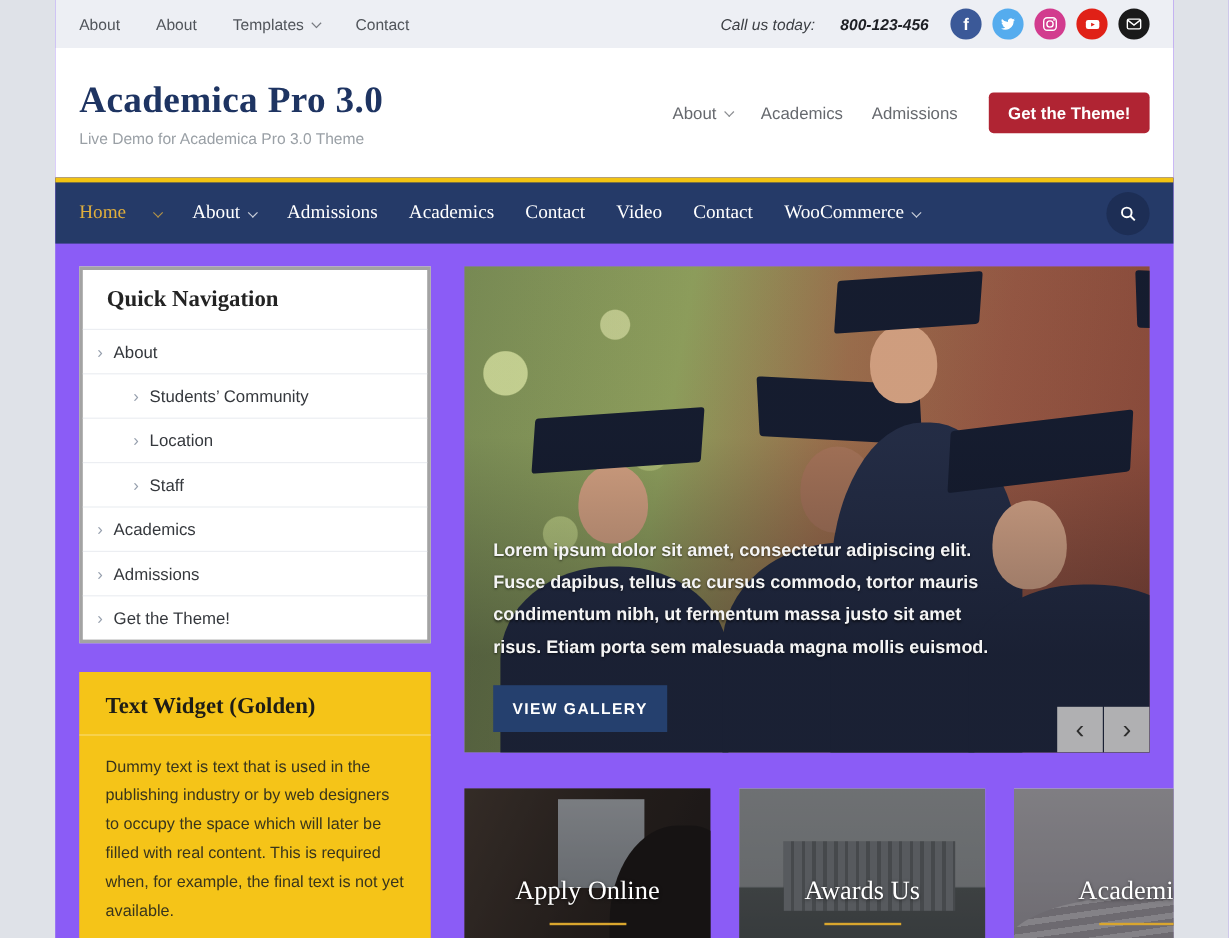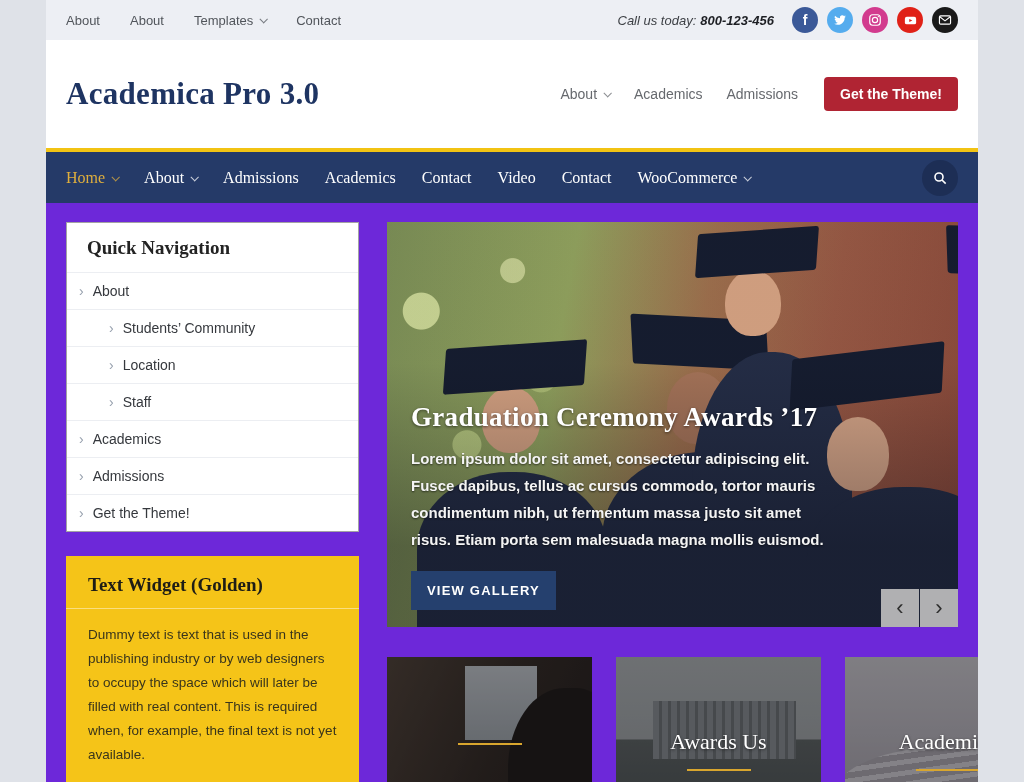--- a/index.html
+++ b/index.html
@@ -1,53 +1,53 @@
 <!DOCTYPE html>
 <html><head>
 <meta charset="utf-8">
 <style>
   * { margin:0; padding:0; box-sizing:border-box; }
   body { background:#dfe2e8; font-family:"Liberation Sans", sans-serif; }
-  .page { width:932px; height:782px; margin:0 auto; background:#6d28d9; position:relative; overflow:hidden; }
+  .page { width:932px; height:782px; margin:0 auto; background:#8b5cf6; position:relative; overflow:hidden; }
 
   
   .topbar { height:40px; background:#edeff4; display:flex; align-items:center; justify-content:space-between; padding:0 20px; }
   .topbar-links { display:flex; gap:30px; }
   .topbar-links a { font-size:13px; color:#51555b; text-decoration:none; display:flex; align-items:center; }
   .chev { display:inline-block; width:6px; height:6px; border-right:1.6px solid currentColor; border-bottom:1.6px solid currentColor; transform:rotate(45deg) translateY(-1px); margin-left:7px; opacity:.75; }
   .topbar-right { display:flex; align-items:center; gap:18px; }
   .call { font-size:13px; font-style:italic; color:#3c3f44; }
-  .call b { font-style:italic; color:#1d1f24; margin-left:4px; }
+  .call b { font-style:italic; color:#1d1f24; margin-left:21px; }
   .social { display:flex; gap:9px; }
   .s-ic { width:26px; height:26px; border-radius:50%; display:flex; align-items:center; justify-content:center; color:#fff; font-size:14px; font-weight:bold; cursor:pointer; }
   .s-ic svg { display:block; }
 
   
   .header { height:108px; background:#fff; display:flex; align-items:center; justify-content:space-between; padding:0 20px; }
   .brand .site-title { font-family:"Liberation Serif", serif; font-weight:bold; font-size:31px; color:#1e3462; letter-spacing:.3px; }
   .brand .tagline { font-size:13px; color:#9aa0a6; margin-top:7px; }
   .header-right { display:flex; align-items:center; gap:26px; }
   .hnav { display:flex; gap:24px; }
   .hnav a { font-size:14px; color:#66696e; text-decoration:none; display:flex; align-items:center; }
   .cta-btn { background:#b02433; color:#fff; font-size:14px; font-weight:bold; border:none; border-radius:4px; padding:9px 16px; cursor:pointer; }
 
   
   .mainnav { height:55px; background:#253a68; border-top:4px solid #f2c313; display:flex; align-items:center; justify-content:space-between; padding:0 20px; }
   .mn-items { display:flex; align-items:center; }
   .mn-items a { font-family:"Liberation Serif", serif; font-size:16px; color:#fff; text-decoration:none; padding:0 13px; display:flex; align-items:center; }
-  .mn-items a:first-child { padding-left:0; }
+  .mn-items a:first-child { padding-left:0;gap:16px; }
   .mn-items a.active { color:#dfae3d; }
   .search-btn { width:36px; height:36px; border-radius:50%; background:#1d2e55; display:flex; align-items:center; justify-content:center; cursor:pointer; }
 
   
   .content { display:flex; gap:28px; padding:19px 20px 0 20px; }
   .sidebar { flex:0 0 293px; }
   .main { flex:1; min-width:0; }
 
-  .widget { background:#fff; border:1px solid #a3a3a3; margin-bottom:18px; }
+  .widget { background:#fff; border:3px solid #a3a3a3; margin-bottom:18px; }
   .widget-title { font-family:"Liberation Serif", serif; font-weight:bold; font-size:19px; color:#232323; padding:14px 20px 13px; }
   .qn-item { display:flex; align-items:center; padding:10px 20px 10px 12px; border-top:1px solid #eceef2; font-size:14px; color:#35383d; cursor:pointer; }
   .qn-item .bullet { color:#97a0ae; font-size:14px; margin-right:9px; line-height:1; }
   .qn-item.sub { padding-left:42px; }
 
   .widget.gold { background:#f5c418; border:none; margin-top:24px; margin-bottom:24px; }
   .widget.gold .widget-title { color:#1e1d16; padding:18px 22px 12px; }
   .widget.gold .gold-sep { border-top:1px solid rgba(255,255,255,.45); margin:0 0 4px; }
   .gold-body { font-size:13.5px; line-height:1.78; color:#39351c; padding:10px 22px 20px; }
 
@@ -140,20 +140,21 @@
               <path d="M3 6.5l9 7 9-7"></path>
             </svg>
         </span>
       </div>
     </div>
   </div>
 
   <header class="header">
     <div class="brand">
       <div class="site-title">Academica Pro 3.0</div>
+      <div class="tagline">Live Demo for Academica Pro 3.0 Theme</div>
     </div>
     <div class="header-right">
       <nav class="hnav">
         <a href="#">
             <span>About</span>
             <span class="chev"></span>
           </a>
         <a href="#">
             <span>Academics</span>
           </a>
@@ -262,41 +263,41 @@
         <div class="fig cap" style="left:310px; top:8px; width:120px; height:44px;"></div>
         <div class="fig gown" style="left:420px; top:265px; width:200px; height:145px;"></div>
         <div class="fig face" style="left:440px; top:195px; width:62px; height:74px; background:#dba98a;"></div>
         <div class="fig cap" style="left:405px; top:128px; width:150px; height:52px; transform:skewX(-10deg) rotate(-7deg);"></div>
         <div class="fig cap" style="left:560px; top:5px; width:110px; height:48px; transform:skewX(4deg) rotate(2deg);"></div>
         <div class="fig diploma" style="left:626px; top:18px; width:32px; height:95px;"></div>
         <div class="fig ribbon" style="left:618px; top:78px; width:48px; height:14px; transform:rotate(-12deg);"></div>
         <div class="slider-shade"></div>
 
         <div class="caption">
-          <h2>Graduation Ceremony Awards ’17</h2>
           <p>Lorem ipsum dolor sit amet, consectetur adipiscing elit. Fusce dapibus, tellus ac cursus commodo, tortor mauris condimentum nibh, ut fermentum massa justo sit amet risus. Etiam porta sem malesuada magna mollis euismod.</p>
           <button class="gallery-btn">VIEW GALLERY</button>
         </div>
 
         <div class="slider-arrows">
           <div class="arrow">
               <span>‹</span>
             </div>
           <div class="arrow">
               <span>›</span>
             </div>
         </div>
       </div>
 
       <div class="boxes">
         <div class="box bx1">
           <div class="window"></div>
           <div class="person"></div>
           <div class="box-overlay"></div>
           <div class="box-label">
+            <h3>Apply Online</h3>
             <div class="box-underline"></div>
           </div>
         </div>
         <div class="box bx2">
           <div class="building"></div>
           <div class="box-overlay"></div>
           <div class="box-label">
             <h3>Awards Us</h3>
             <div class="box-underline"></div>
           </div>

